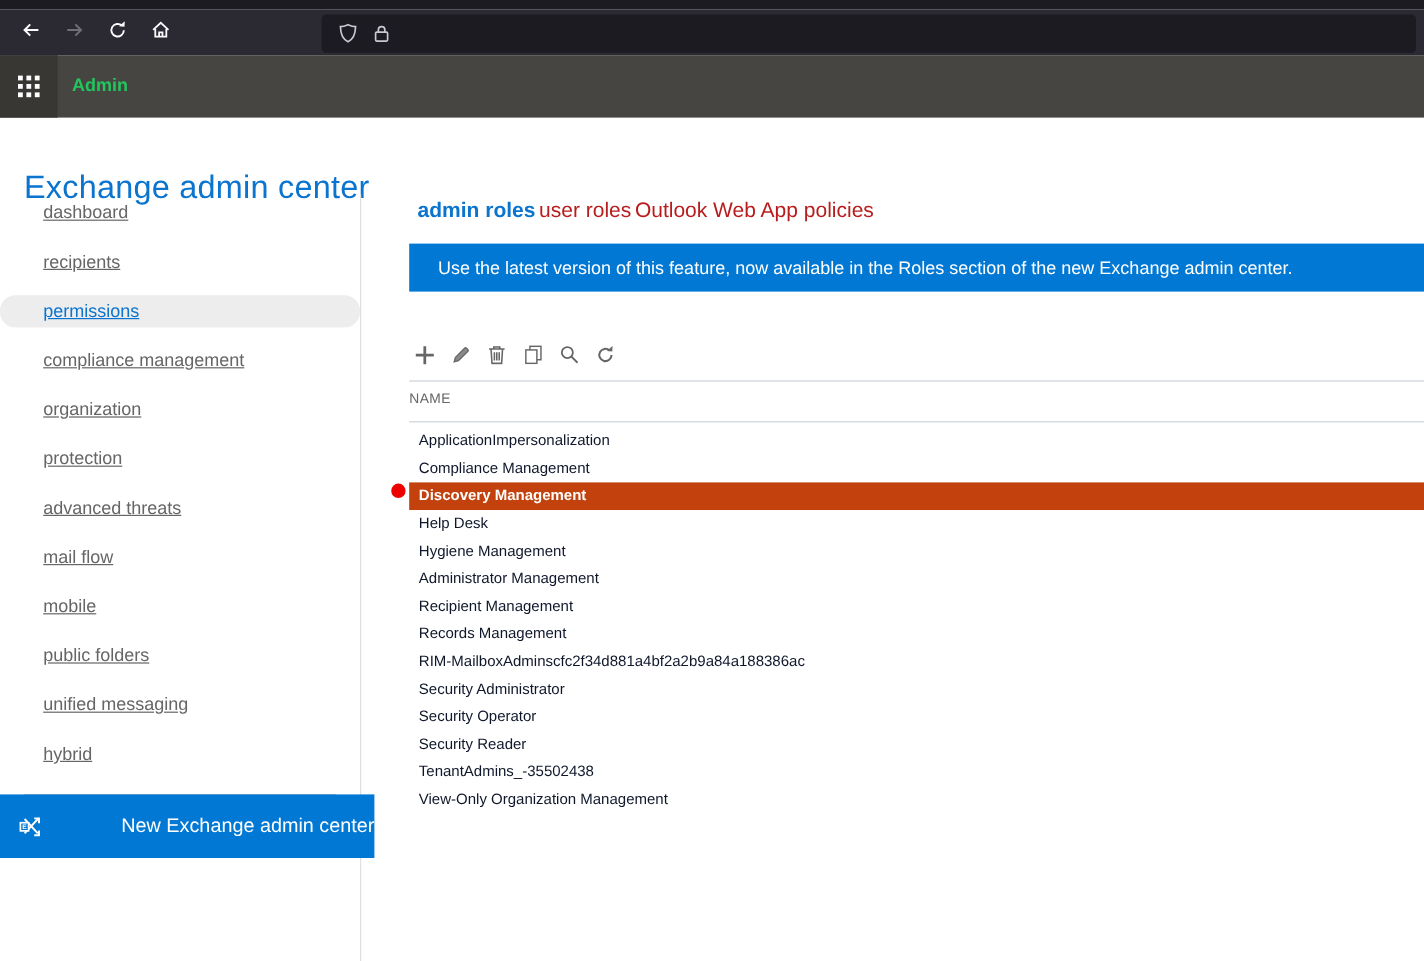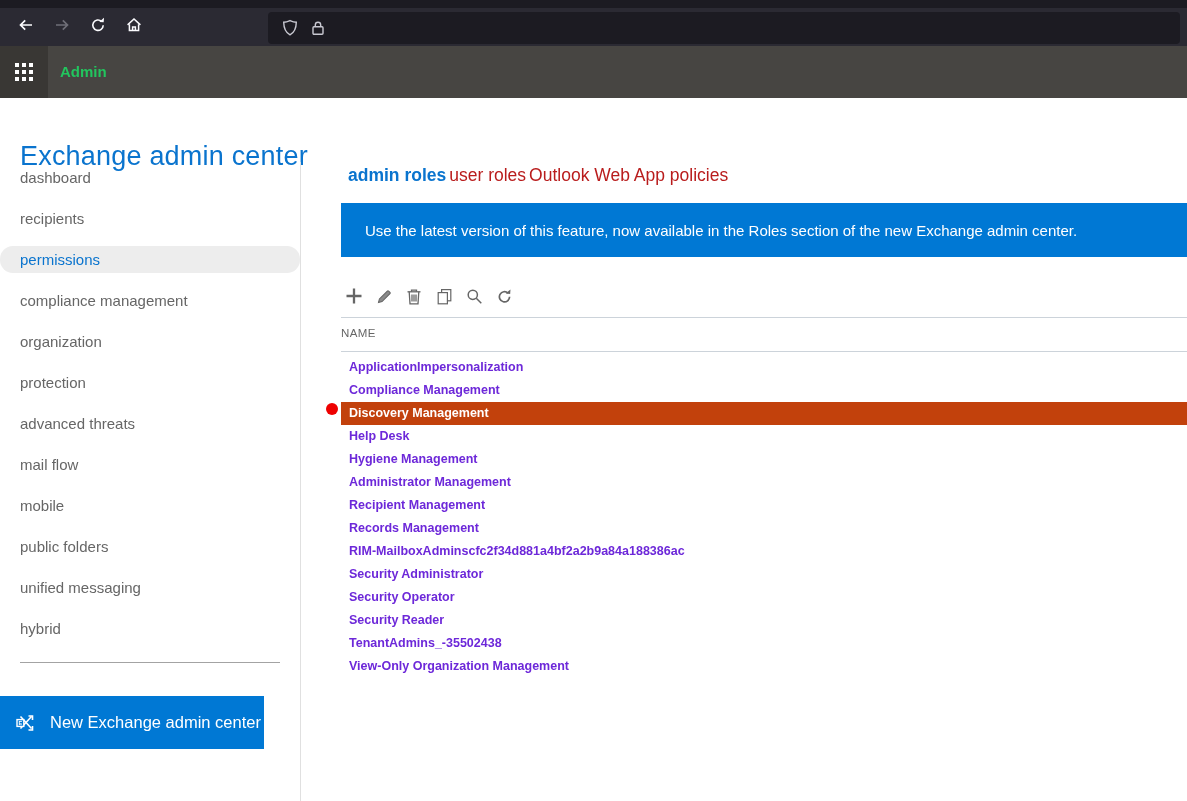--- a/index.html
+++ b/index.html
@@ -22,45 +22,45 @@
   .waffle { display:grid; grid-template-columns:repeat(3,4px); grid-template-rows:repeat(3,4px); gap:3px; }
   .waffle i { width:4px; height:4px; background:#fff; }
   .suite-app-name { position:absolute; left:60px; top:0; height:52px; line-height:52px; color:#22c55e; font-weight:bold; font-size:15px; }
 
   
   .page-title { position:absolute; left:20px; top:106px; font-size:27px; font-weight:300; color:#0a74ce; letter-spacing:.2px;margin-top:35px; }
 
   
   .v-divider { position:absolute; left:300px; top:162px; bottom:0; width:1px; background:#e0e0e0; }
   .sidebar { position:absolute; left:0; top:164px; width:300px; }
-  .side-item { height:27px; line-height:27px; margin-bottom:14px; padding-left:20px; font-size:15px; color:#666; cursor:pointer; }
+  .side-item { height:27px; line-height:27px; margin-bottom:14px; padding-left:36px; font-size:15px; color:#666; cursor:pointer;text-decoration:underline; }
   .side-item.selected { background:#ededed; color:#0a74ce;border-radius:13px; }
   .side-divider { position:absolute; left:20px; top:662px; width:260px; height:1px; background:#a3a3a3; }
-  .new-eac-btn { position:absolute; left:0; top:696px; width:264px; height:53px; background:#0078d4; color:#fff; display:flex; align-items:center; cursor:pointer; }
+  .new-eac-btn { position:absolute; left:0; top:662px; width:312px; height:53px; background:#0078d4; color:#fff; display:flex; align-items:center; cursor:pointer;justify-content:space-between; }
   .new-eac-btn .eac-icon { margin:0 12px 0 14px; display:flex; }
   .new-eac-btn .label { font-size:16.5px; }
 
   
   .tabs { position:absolute; left:348px; top:165px; display:flex; gap:3px; font-size:17.5px; }
   .tab { color:#b91c1c; cursor:pointer; white-space:nowrap; }
   .tab.selected { color:#0a74ce; font-weight:bold; }
 
-  .banner { position:absolute; left:341px; top:203px; right:0; height:54px; background:#0078d4; display:flex; align-items:center; padding-left:24px; }
+  .banner { position:absolute; left:341px; top:203px; right:0; height:40px; background:#0078d4; display:flex; align-items:center; padding-left:24px; }
   .banner span { color:#fff; font-size:15px; }
 
   .icon-row { position:absolute; left:343px; top:286px; display:flex; align-items:center; gap:8px; }
   .tool-btn { width:22px; height:24px; display:flex; align-items:center; justify-content:center; cursor:pointer; }
 
   .hline { position:absolute; left:341px; right:0; height:1px; background:#ccd3da; }
   .hline.l1 { top:317px; }
   .hline.l2 { top:351px; }
   .col-header { position:absolute; left:341px; top:327px; font-size:11.5px; color:#666; letter-spacing:.4px; cursor:pointer; }
 
   .role-list { position:absolute; left:341px; top:356px; right:0; }
-  .row { height:23px; line-height:23px; padding-left:8px; font-size:12.5px; color:#6d28d9; white-space:nowrap; cursor:pointer;font-weight:bold; }
+  .row { height:23px; line-height:23px; padding-left:8px; font-size:12.5px; color:#0f172a; white-space:nowrap; cursor:pointer; }
   .row.selected { background:#c2410c; color:#fff; font-weight:bold; }
 
   .red-dot { position:absolute; left:326px; top:403px; width:12px; height:12px; border-radius:50%; background:#ee0101; }
 </style>
 </head>
 <body>
 
 <div id="screen">
 
   <div class="win-strip"></div>

